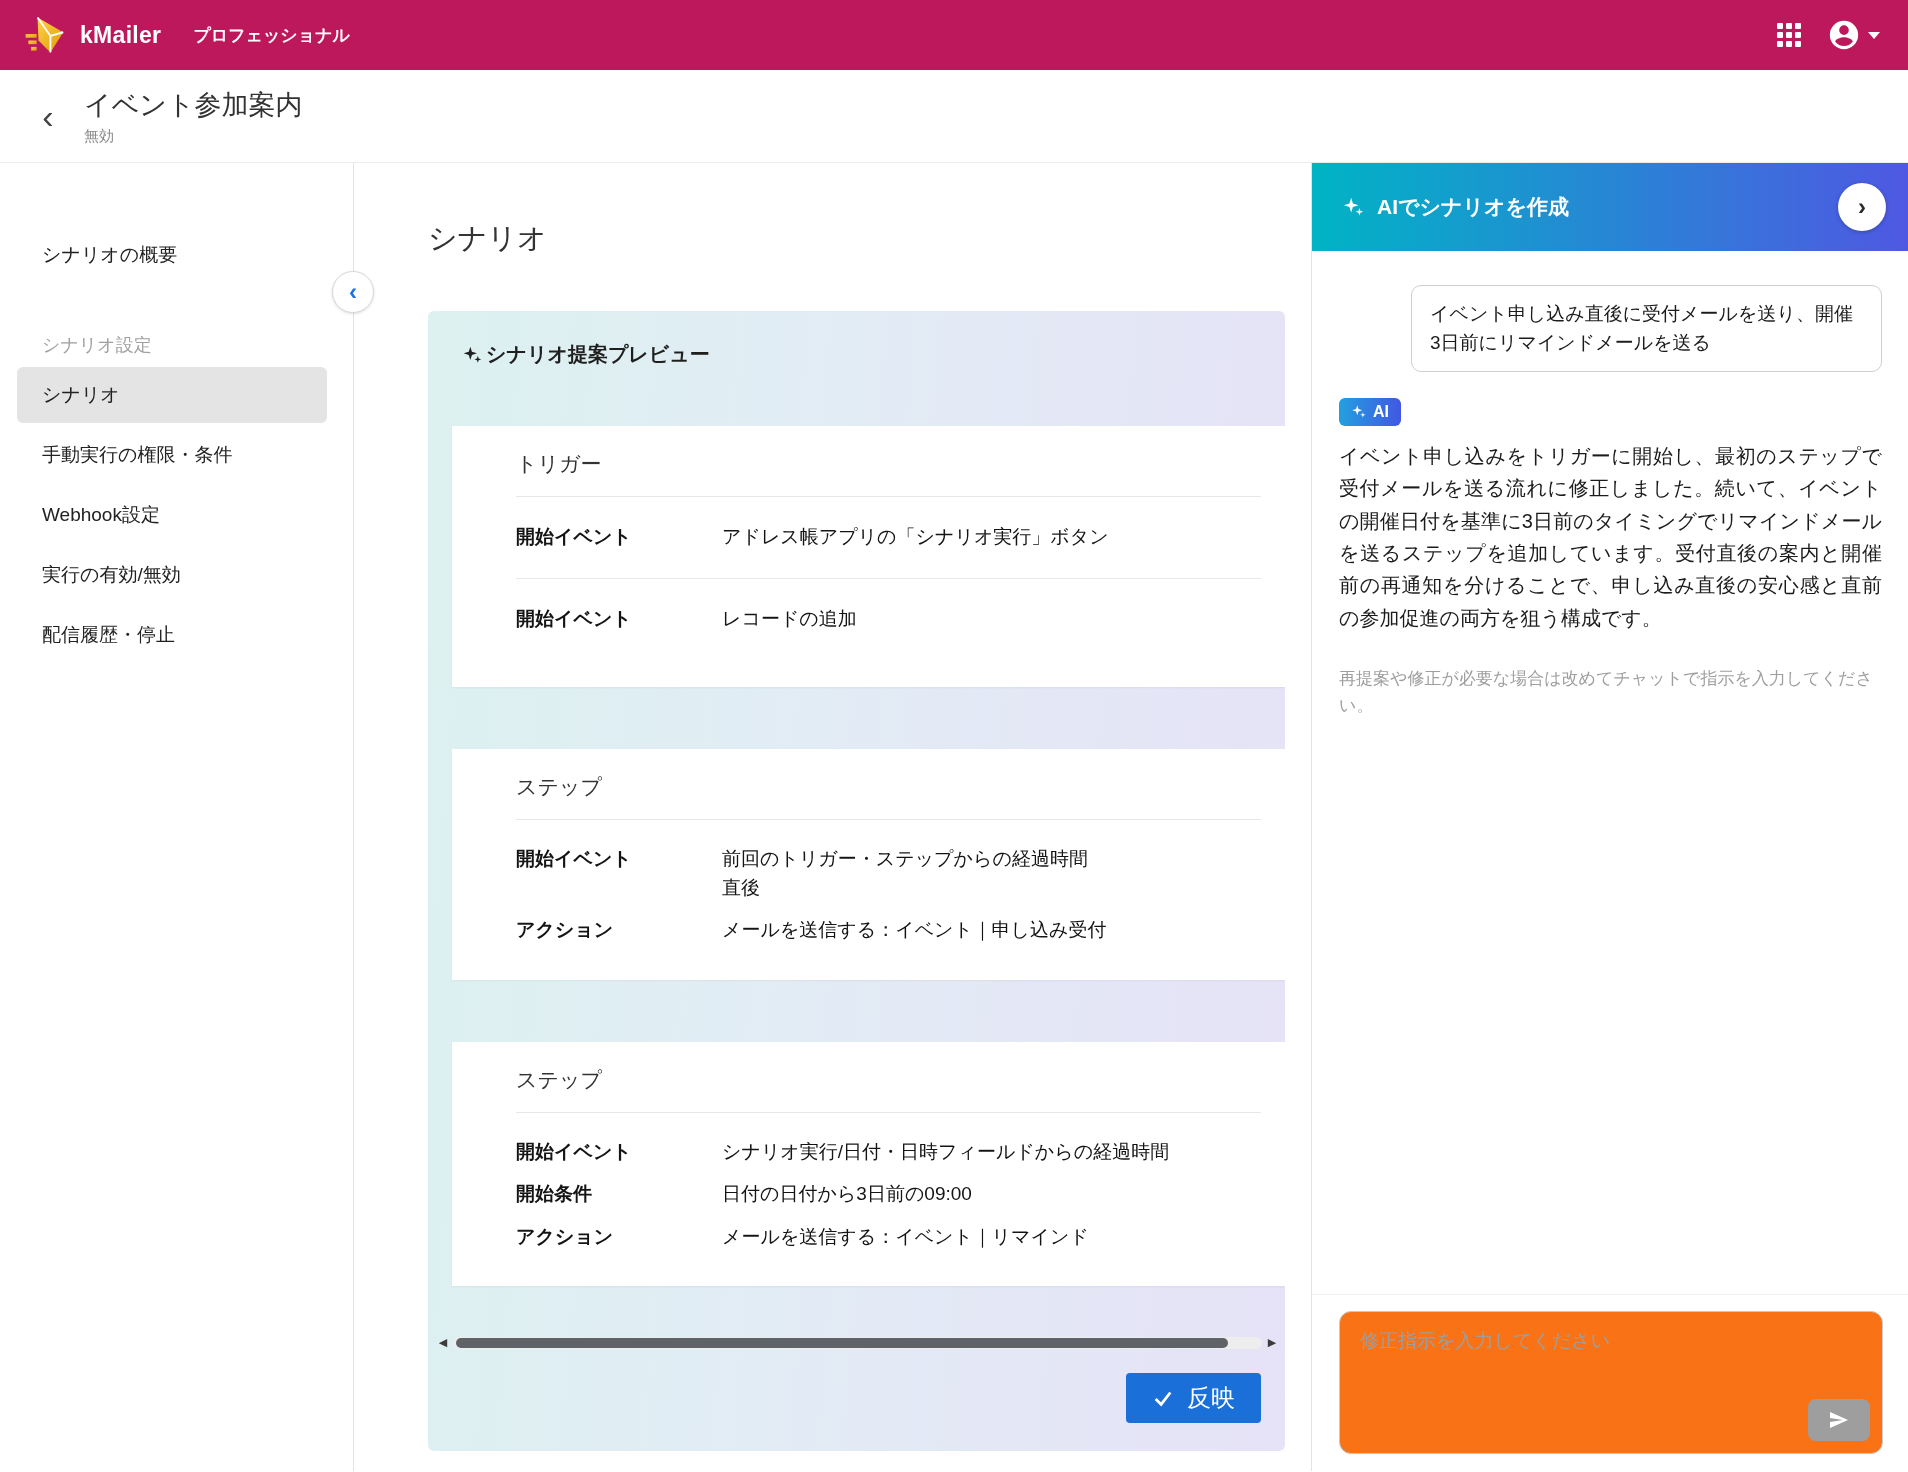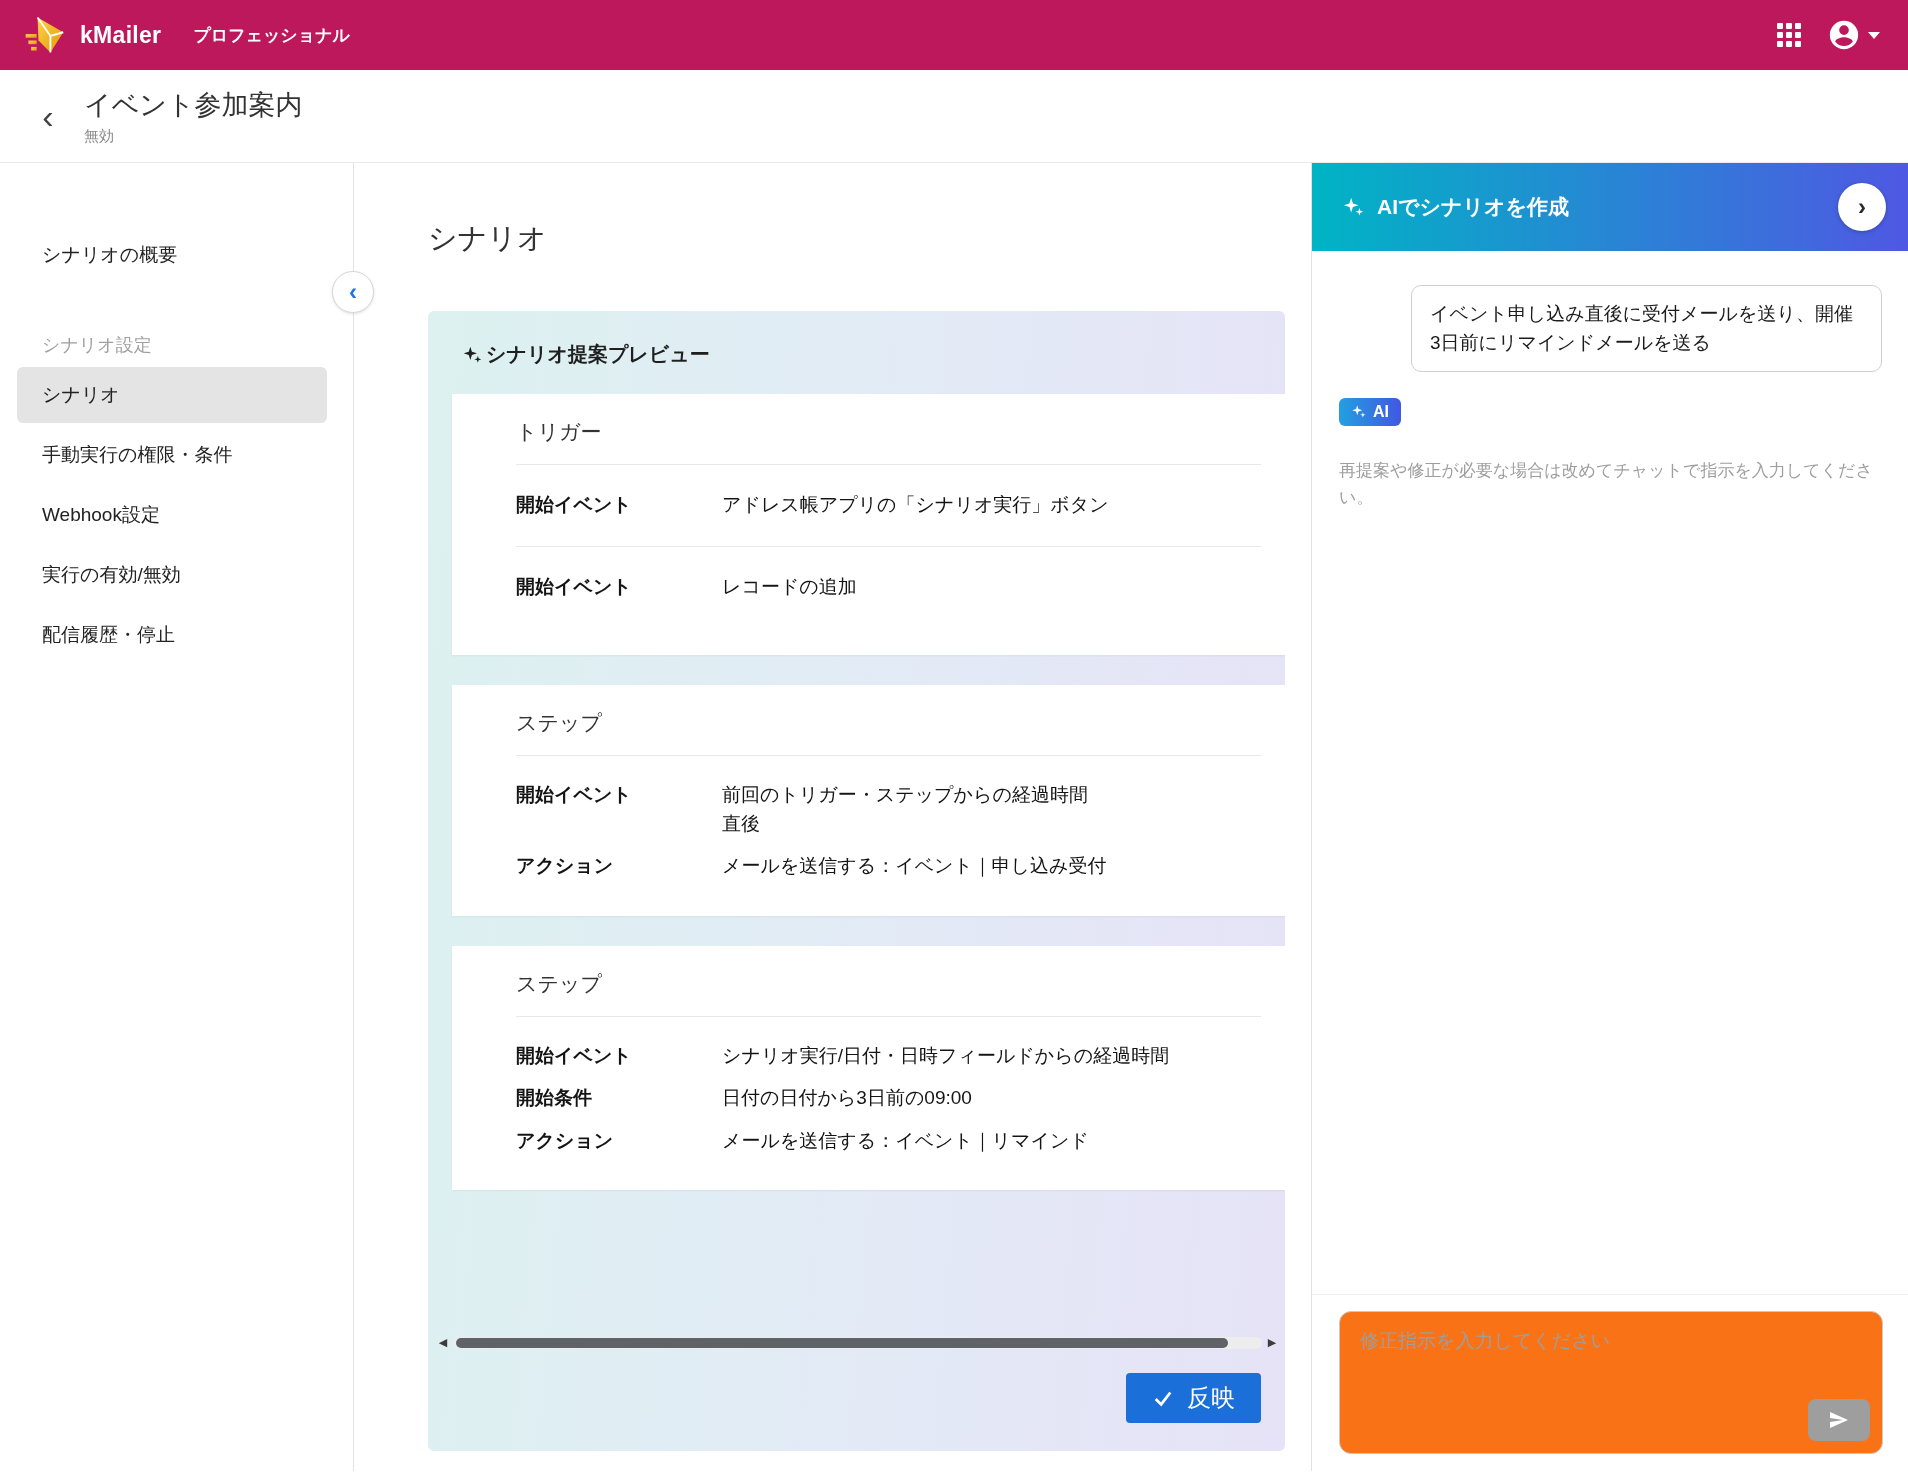--- a/index.html
+++ b/index.html
@@ -57,21 +57,21 @@
   .main { flex: 1; padding: 56px 26px 0 74px; overflow: hidden; }
   .main-title { font-size: 29px; font-weight: 500; color: #333; margin-bottom: 52px; }
 
   .preview-card {
     height: 1140px; border-radius: 6px; overflow: hidden;
     background: linear-gradient(95deg, #dcf1f0 0%, #e2ecf5 45%, #e6e2f7 100%);
     display: flex; flex-direction: column;
   }
   .pv-header { padding: 30px 0 26px 34px; display: flex; align-items: center; gap: 4px; font-size: 20px; font-weight: 700; color: #1f1f1f; }
   .pv-sections { display: flex; flex-direction: column; gap: 30px; margin-left: 24px; }
-  .pv-section { background: #fff; padding: 24px 24px 28px 64px; box-shadow: 0 1px 2px rgba(0,0,0,.05); }
+  .pv-section { background: #fff; padding: 24px 24px 28px 64px; box-shadow: 0 1px 2px rgba(0,0,0,.05); margin-top: 32px; }
   .pv-title { font-size: 21px; color: #333; padding-bottom: 18px; border-bottom: 1px solid #e8e8e8; }
   .pv-rows.tight { padding-top: 18px; }
   .pv-row { display: flex; font-size: 19px; line-height: 1.5; color: #141414; }
   .pv-rows.tight .pv-row { padding: 7px 0; }
   .pv-rows.divided .pv-row { padding: 26px 0; }
   .pv-rows.divided .pv-row + .pv-row { border-top: 1px solid #e8e8e8; }
   .pv-label { width: 206px; flex: none; font-weight: 700; }
   .pv-value { white-space: pre-line; }
 
   .pv-scrollbar { margin: auto 6px 0 8px; display: flex; align-items: center; gap: 3px; padding-top: 30px; }
@@ -288,20 +288,21 @@
       <div class="ai-badge-row">
         <span class="ai-badge">
           <svg width="15" height="15" viewBox="0 0 24 24" fill="#fff">
             <path d="M10 2l1.9 6.1L18 10l-6.1 1.9L10 18l-1.9-6.1L2 10l6.1-1.9z"></path>
             <path d="M19 13l1 3.2 3.2 1-3.2 1-1 3.2-1-3.2-3.2-1 3.2-1z"></path>
           </svg>
           <span>AI</span>
         </span>
       </div>
 
+      <p class="ai-message">イベント申し込みをトリガーに開始し、最初のステップで受付メールを送る流れに修正しました。続いて、イベントの開催日付を基準に3日前のタイミングでリマインドメールを送るステップを追加しています。受付直後の案内と開催前の再通知を分けることで、申し込み直後の安心感と直前の参加促進の両方を狙う構成です。</p>
       <p class="ai-hint">再提案や修正が必要な場合は改めてチャットで指示を入力してください。</p>
     </div>
 
     <div class="ai-input-bar">
       <div class="ai-input-box">
         <textarea placeholder="修正指示を入力してください" style=""></textarea>
         <button class="send-btn" aria-label="send">
           <svg width="24" height="24" viewBox="0 0 24 24" fill="#fff">
             <path d="M3 20l18-8L3 4v6l13 2-13 2z"></path>
           </svg>

